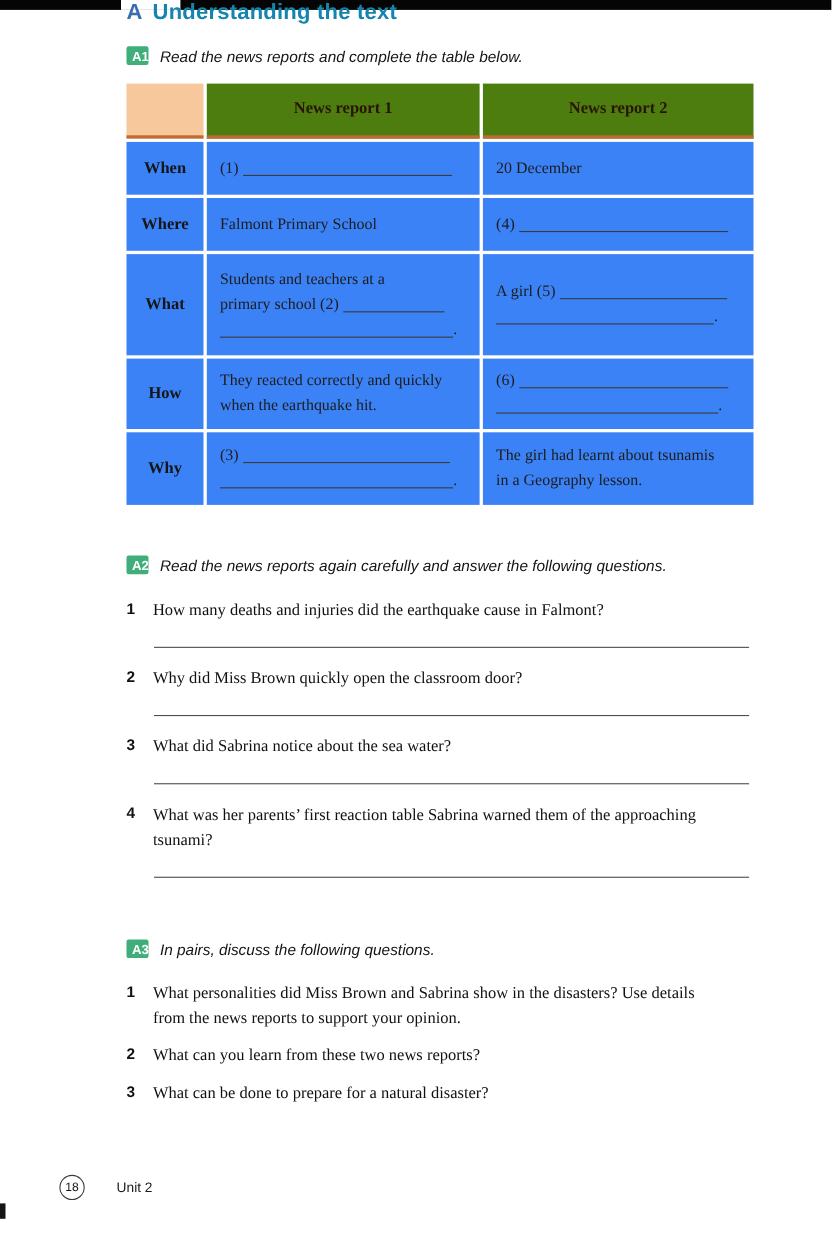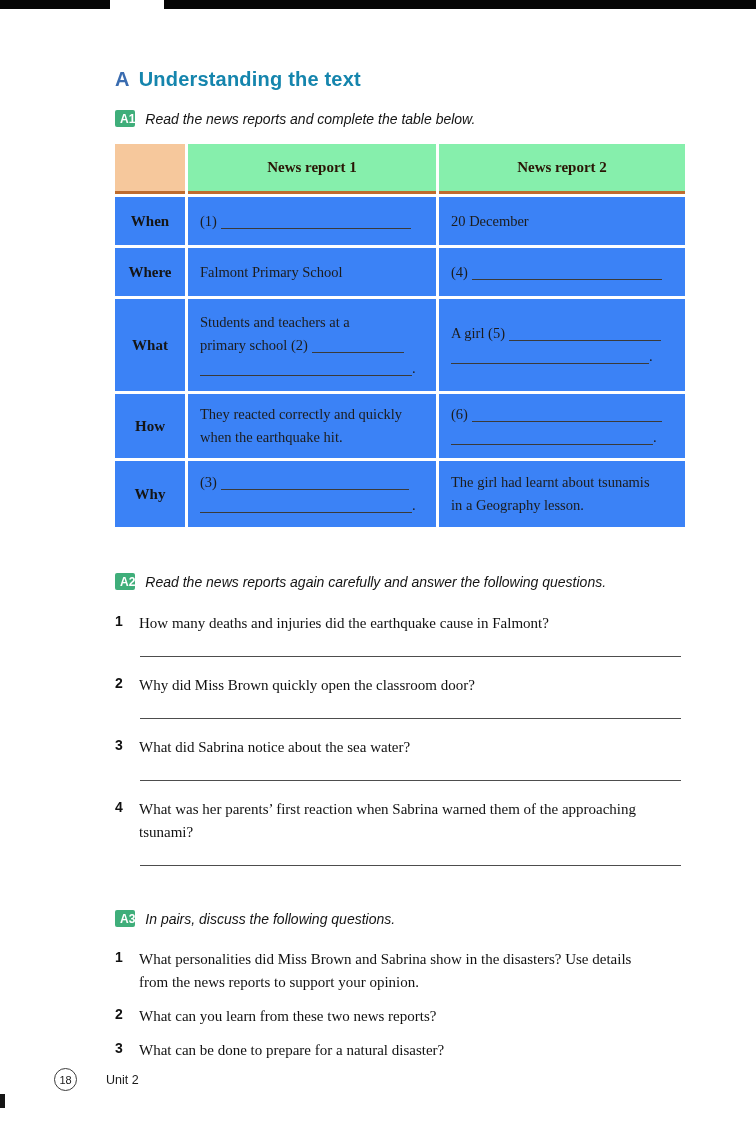--- a/index.html
+++ b/index.html
@@ -12,33 +12,32 @@
     overflow:hidden;
   }
   
   .topbar { position:absolute; top:0; left:0; width:756px; height:9px; background:#050505; }
   .topbar-notch { position:absolute; top:0; left:110px; width:54px; height:9px; background:#ffffff; }
   .edge-speck { position:absolute; left:0; top:1094px; width:5px; height:14px; background:#151515; }
 
   .content { position:absolute; left:115px; top:0; width:570px; }
 
   .section-title {
-    margin-top:68px;
     font-family:"Liberation Sans", sans-serif;
     font-weight:bold;
     font-size:20px;
     letter-spacing:.2px;
   }
   .section-title .letter { color:#3a6cb0; margin-right:9px; }
   .section-title .text   { color:#1585ad; }
 
   .activity-row { display:flex; align-items:center; gap:10px; }
   .row-a1 { margin-top:19px; }
   .row-a2 { margin-top:46px; }
-  .row-a3 { margin-top:44px; }
+  .row-a3 { margin-top:56px; }
 
   .badge {
     font-family:"Liberation Sans", sans-serif;
     font-weight:bold;
     font-size:12px;
     color:#ffffff;
     background:#3fae7a;
     padding:2px 0 1px 5px;
     border-radius:2px;
     line-height:14px;
@@ -63,21 +62,21 @@
   .cell {
     background:#3b82f6;
     padding:9px 12px;
     font-size:14.5px;
     line-height:23px;
     display:flex;
     align-items:center;
   }
   .cell > div { width:100%; }
   .hdr {
-    background:#86efac;
+    background:#4d7c0f;
     border-bottom:3px solid #bf6c2e;
     justify-content:center;
     text-align:center;
     font-weight:bold;
     font-size:15px;
     color:#2a1505;
     min-height:50px;
   }
   .hdr-corner { background:#f6c89c; border-bottom:3px solid #bf6c2e; min-height:50px; }
   .lbl {
@@ -232,21 +231,21 @@
     <div class="answer-line"></div>
 
     <div class="q">
       <span class="q-num">3</span>
       <span class="q-text">What did Sabrina notice about the sea water?</span>
     </div>
     <div class="answer-line"></div>
 
     <div class="q">
       <span class="q-num">4</span>
-      <span class="q-text">What was her parents’ first reaction when Sabrina warned them of the approaching tsunami?</span>
+      <span class="q-text">What was her parents’ first reaction table Sabrina warned them of the approaching tsunami?</span>
     </div>
     <div class="answer-line"></div>
   </div>
 
   <div class="a3-block">
     <div class="activity-row row-a3">
       <span class="badge">A3</span>
       <span class="instruction">In pairs, discuss the following questions.</span>
     </div>
 

